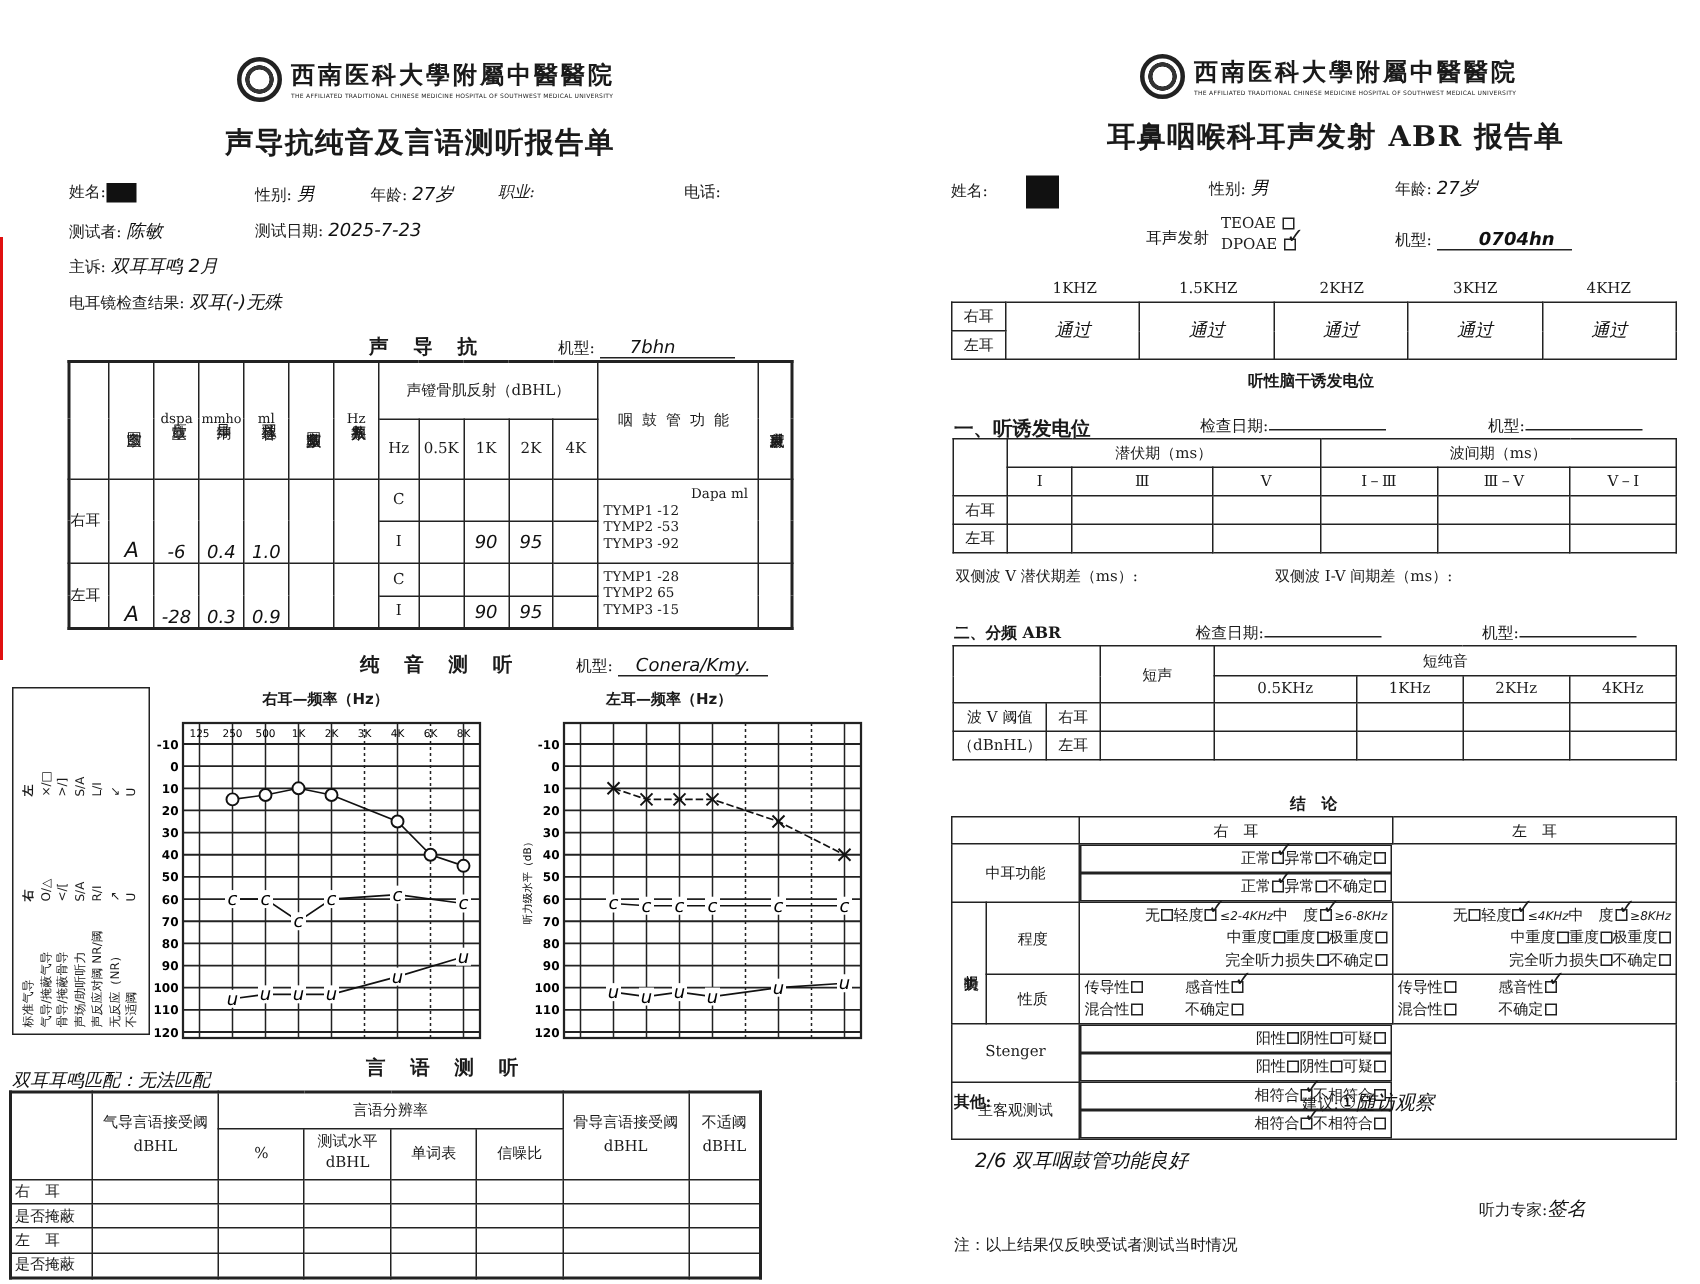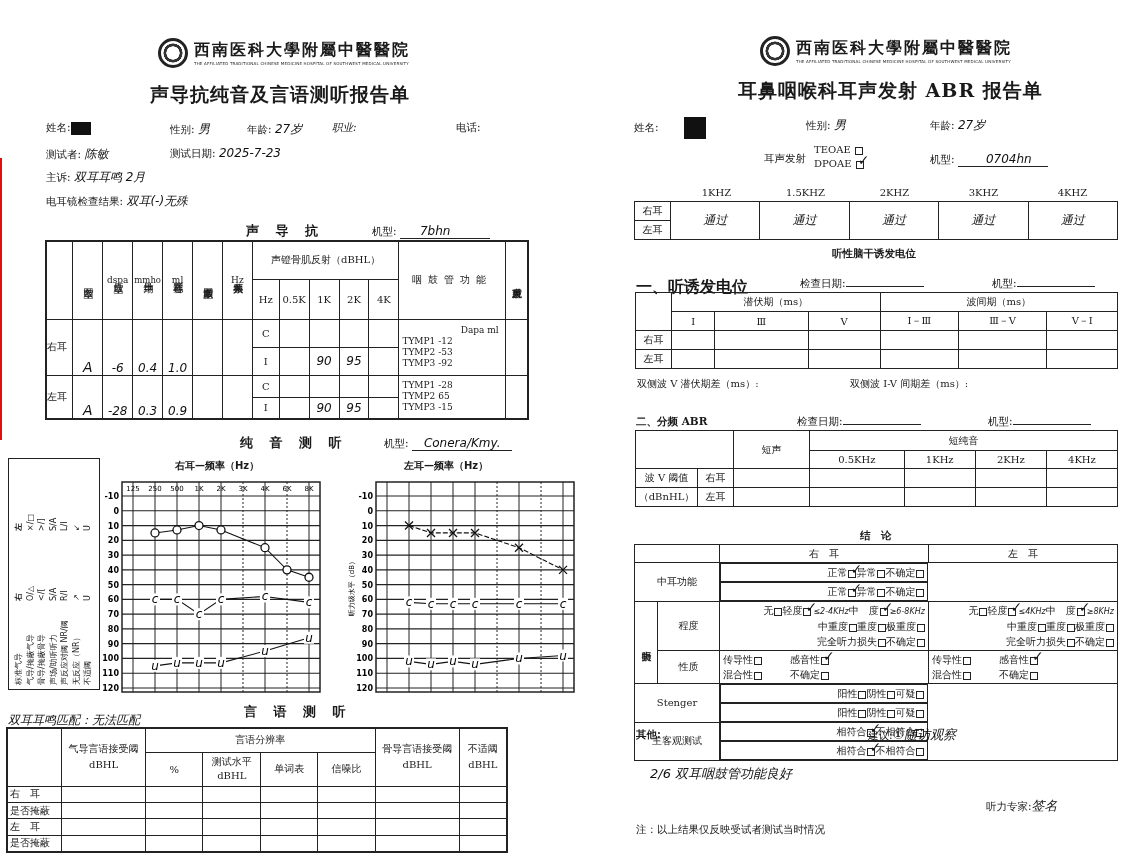--- a/index.html
+++ b/index.html
@@ -488,21 +488,21 @@
   <span>年龄:</span> <span class="hw">27岁</span>
 </div>
 
 <div class="abs label" style="left:764px; top:152px;">耳声发射</div>
 <div class="abs" style="left:814px; top:143px; font-size:10px; line-height:14px;">
   <div><span>TEOAE</span> <span class="chk"></span></div>
   <div><span>DPOAE</span> <span class="chk on"></span></div>
 </div>
 <div class="abs label" style="left:930px; top:152px;">
   <span>机型:</span>
-  <span class="underline hw" style="width:90px;padding-left:28px;">0704hn</span>
+  <span class="underline hw" style="width:90px;padding-left:28px;font-weight:bold;">0704hn</span>
 </div>
 
 <div class="abs" style="left:636px; top:187px; width:482px; display:flex; font-size:10px;">
   <span style="width:36px;"></span>
   <span style="width:89px;text-align:center;">1KHZ</span>
   <span style="width:89px;text-align:center;">1.5KHZ</span>
   <span style="width:89px;text-align:center;">2KHZ</span>
   <span style="width:89px;text-align:center;">3KHZ</span>
   <span style="width:89px;text-align:center;">4KHZ</span>
 </div>
@@ -517,21 +517,21 @@
     <td rowspan="2" class="hw">通过</td>
   </tr>
   <tr style="height:19px;">
     <td>左耳</td>
   </tr>
 </tbody>
   </table>
 
 <div class="abs" style="left:832px; top:247px; font-size:10.5px; font-weight:bold;">听性脑干诱发电位</div>
 
-<div class="abs" style="left:636px; top:277px; font-size:16px; font-weight:bold;">一、听诱发电位</div>
+<div class="abs" style="left:636px; top:277px; font-size:13px; font-weight:bold;">一、听诱发电位</div>
 <div class="abs" style="left:800px; top:277px; font-size:10.5px;">
   <span>检查日期:</span><span class="underline" style="width:78px;height:10px;"></span>
 </div>
 <div class="abs" style="left:992px; top:277px; font-size:10.5px;">
   <span>机型:</span><span class="underline" style="width:78px;height:10px;"></span>
 </div>
 <table class="abs" style="left:635px; top:292px; width:483px; border:1.5px solid #222;">
   <tbody>
       <tr style="height:19px;">
     <td rowspan="2" style="width:36px;"></td>

